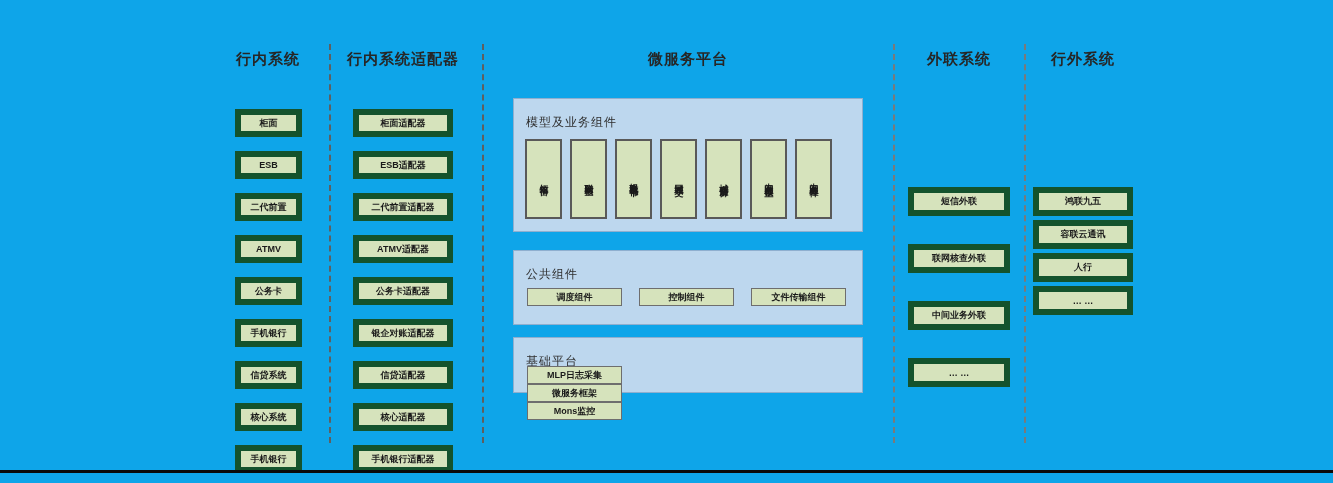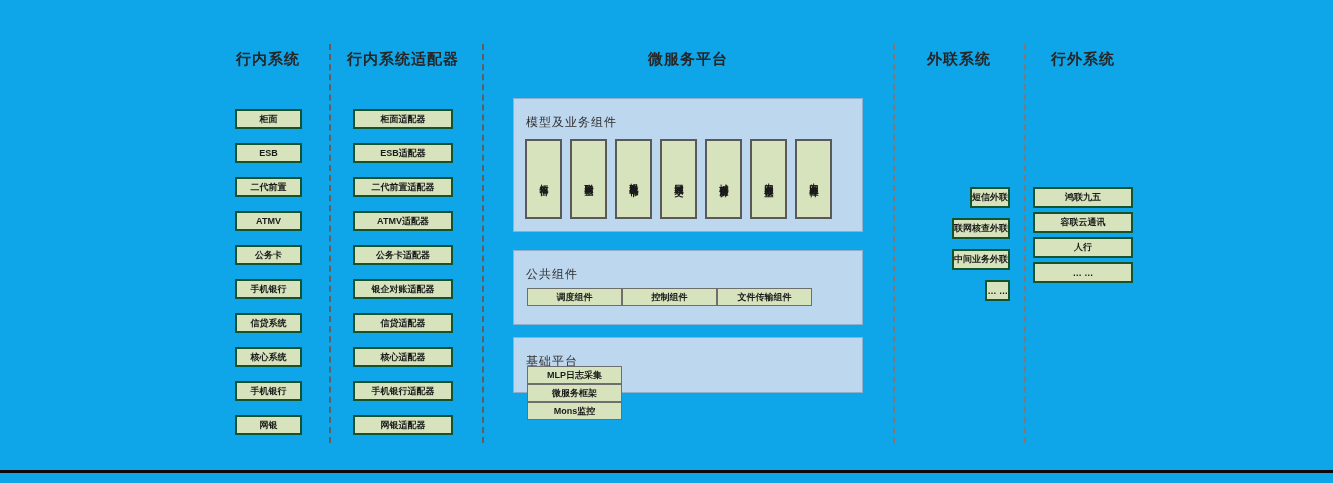--- a/index.html
+++ b/index.html
@@ -27,26 +27,26 @@
   }
   .div-1 { left:329px; }
   .div-2 { left:482px; }
   .div-3 { left:893px; border-left-color:#7a7a7a; }
   .div-4 { left:1024px; border-left-color:#7a7a7a; }
 
   
   .syscol { position:absolute; display:flex; flex-direction:column; gap:14px; }
   .col-internal { left:235px; top:109px; width:67px; }
   .col-adapter  { left:353px; top:109px; width:100px; }
-  .col-outlink  { left:908px; top:187px; width:102px; gap:10px;align-items:flex-end; }
+  .col-outlink  { left:908px; top:187px; width:102px; gap:28px; }
   .col-external { left:1033px; top:187px; width:100px; gap:4px; }
 
   .sbox {
     height:16px; flex:0 0 auto;
-    background:#d6e3bc; border:2px solid #14532d;
+    background:#d6e3bc; border:6px solid #14532d;
     display:flex; align-items:center; justify-content:center;
     font-size:9px; font-weight:bold; color:#1a1a1a; white-space:nowrap;
   }
   .col-outlink .sbox, .col-external .sbox { height:17px; }
 
   
   .panel {
     position:absolute; left:513px; width:350px;
     background:#bdd7ee; border:1px solid #8fafcf; box-sizing:border-box;
   }
@@ -65,20 +65,21 @@
     background:#d6e3bc; border:2px solid #595959;
     display:flex; align-items:center; justify-content:center;
     writing-mode:vertical-rl; text-orientation:upright;
     font-size:9px; font-weight:bold; color:#1a1a1a;
     letter-spacing:1px; line-height:1;
   }
 
   
   .hrow {
     position:absolute; left:13px; right:16px; display:flex;
+    justify-content:space-between;
   }
   .panel-common .hrow { top:37px; }
   .panel-base   .hrow { top:28px;flex-direction:column; }
   .gbox {
     width:95px; height:18px; box-sizing:border-box;
     background:#d6e3bc; border:1px solid #6e6e6e;
     display:flex; align-items:center; justify-content:center;
     font-size:9px; font-weight:bold; color:#1a1a1a; white-space:nowrap;
   }
 

